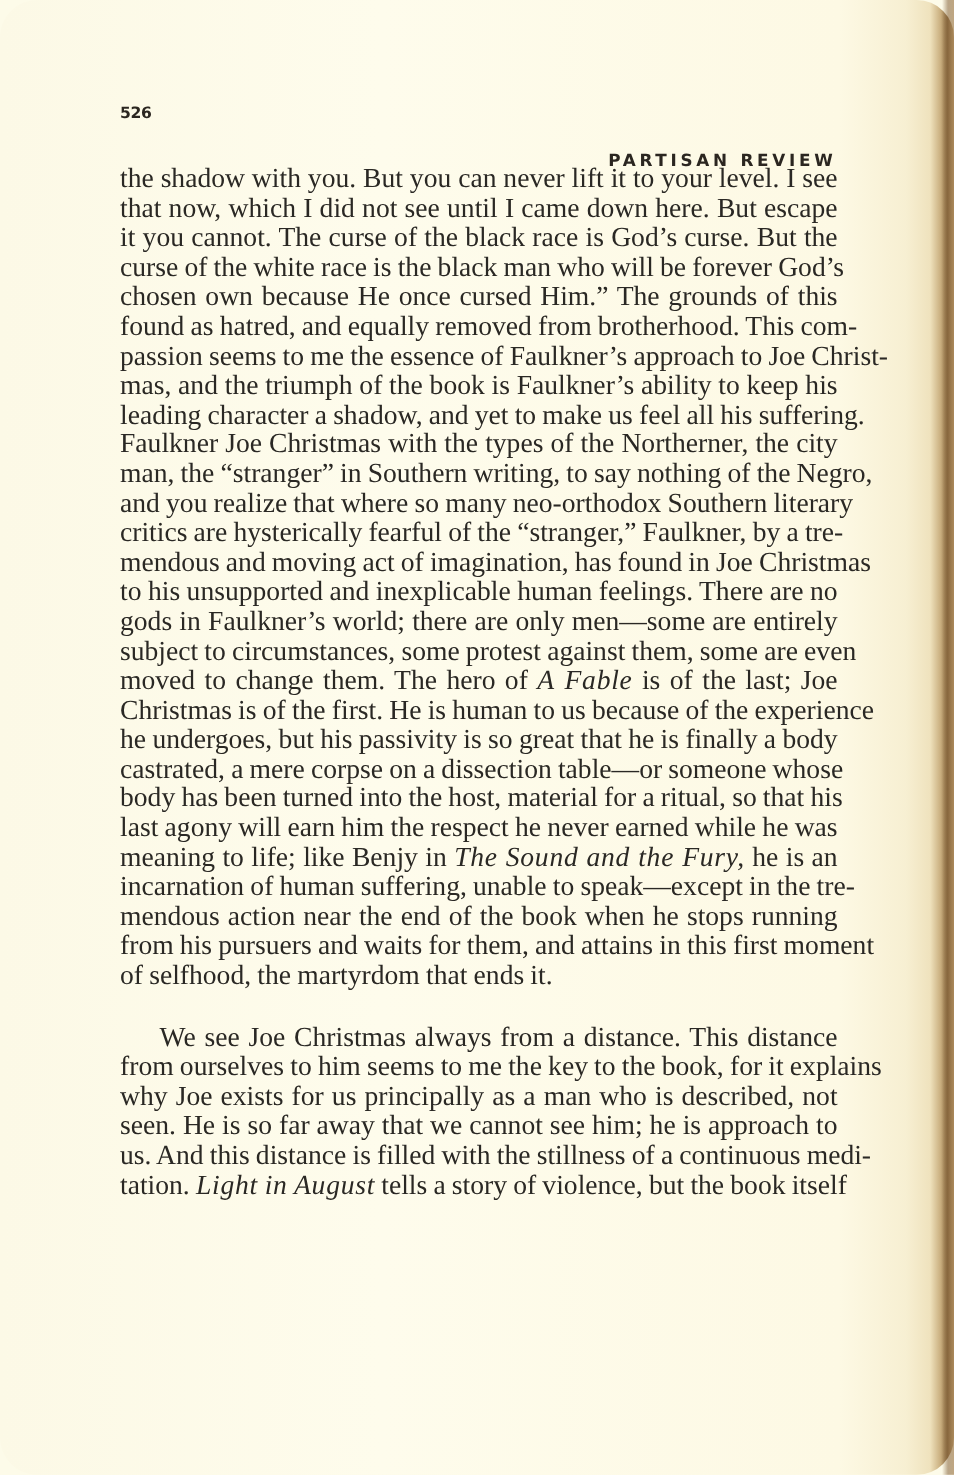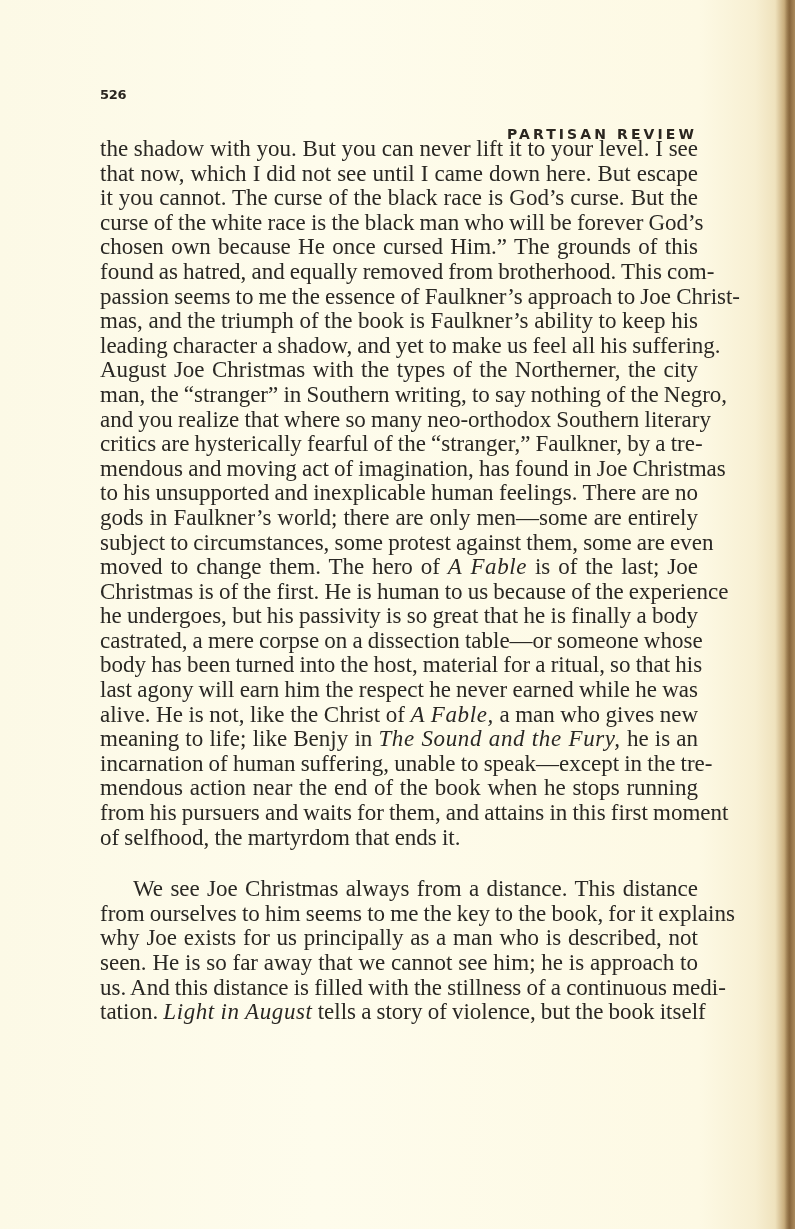--- a/index.html
+++ b/index.html
@@ -6,20 +6,21 @@
   body {
     width: 795px; height: 1229px; overflow: hidden;
     background: #fdfbe9;
     position: relative;
     font-family: "Liberation Serif", "DejaVu Serif", serif;
     color: #2a2824;
   }
   .page {
     position: absolute; left: 0; top: 0; width: 795px; height: 1229px;
     background: linear-gradient(90deg, #fcf9e6 0%, #fefcec 40%, #fdf9e4 88%, #f7efd2 95%, #efe2bd 97.5%, #c9ae7e 98.6%, #8f7045 99.3%, #b89a6a 100%);
+    border-radius: 31px;
   }
   .edge-shade {
     position: absolute; right: 0; top: 0; width: 10px; height: 1229px;
     background: linear-gradient(90deg, rgba(150,115,70,0) 0%, rgba(130,95,55,0.55) 50%, rgba(165,130,85,0.7) 100%);
   }
   .running-head {
     position: absolute; left: 100px; top: 87px; width: 597px; height: 20px;
   }
   .folio {
     position: absolute; left: 0; top: 0;
@@ -63,35 +64,34 @@
       <div>
         <span class="line"><span>the shadow with you. But you can never lift it to your level. I see</span></span>
         <span class="line"><span>that now, which I did not see until I came down here. But escape</span></span>
         <span class="line"><span>it you cannot. The curse of the black race is God’s curse. But the</span></span>
         <span class="line"><span>curse of the white race is the black man who will be forever God’s</span></span>
         <span class="line"><span>chosen own because He once cursed Him.” The grounds of this</span></span>
         <span class="line"><span>found as hatred, and equally removed from brotherhood. This com-</span></span>
         <span class="line"><span>passion seems to me the essence of Faulkner’s approach to Joe Christ-</span></span>
         <span class="line"><span>mas, and the triumph of the book is Faulkner’s ability to keep his</span></span>
         <span class="line"><span>leading character a shadow, and yet to make us feel all his suffering.</span></span>
-        <span class="line"><span>August Joe Christmas with the types of the Northerner, the city</span></span>
+        <span class="line"><span>Faulkner Joe Christmas with the types of the Northerner, the city</span></span>
         <span class="line"><span>man, the “stranger” in Southern writing, to say nothing of the Negro,</span></span>
         <span class="line"><span>and you realize that where so many neo-orthodox Southern literary</span></span>
         <span class="line"><span>critics are hysterically fearful of the “stranger,” Faulkner, by a tre-</span></span>
         <span class="line"><span>mendous and moving act of imagination, has found in Joe Christmas</span></span>
         <span class="line"><span>to his unsupported and inexplicable human feelings. There are no</span></span>
         <span class="line"><span>gods in Faulkner’s world; there are only men—some are entirely</span></span>
         <span class="line"><span>subject to circumstances, some protest against them, some are even</span></span>
         <span class="line"><span>moved to change them. The hero of </span><em>A Fable</em><span> is of the last; Joe</span></span>
         <span class="line"><span>Christmas is of the first. He is human to us because of the experience</span></span>
         <span class="line"><span>he undergoes, but his passivity is so great that he is finally a body</span></span>
         <span class="line"><span>castrated, a mere corpse on a dissection table—or someone whose</span></span>
         <span class="line"><span>body has been turned into the host, material for a ritual, so that his</span></span>
         <span class="line"><span>last agony will earn him the respect he never earned while he was</span></span>
-        <span class="line"><span>alive. He is not, like the Christ of </span><em>A Fable,</em><span> a man who gives new</span></span>
         <span class="line"><span>meaning to life; like Benjy in </span><em>The Sound and the Fury,</em><span> he is an</span></span>
         <span class="line"><span>incarnation of human suffering, unable to speak—except in the tre-</span></span>
         <span class="line"><span>mendous action near the end of the book when he stops running</span></span>
         <span class="line"><span>from his pursuers and waits for them, and attains in this first moment</span></span>
         <span class="line last"><span>of selfhood, the martyrdom that ends it.</span></span>
       </div>
       <div class="para-gap"></div>
       <div>
         <span class="line indent"><span>We see Joe Christmas always from a distance. This distance</span></span>
         <span class="line"><span>from ourselves to him seems to me the key to the book, for it explains</span></span>

